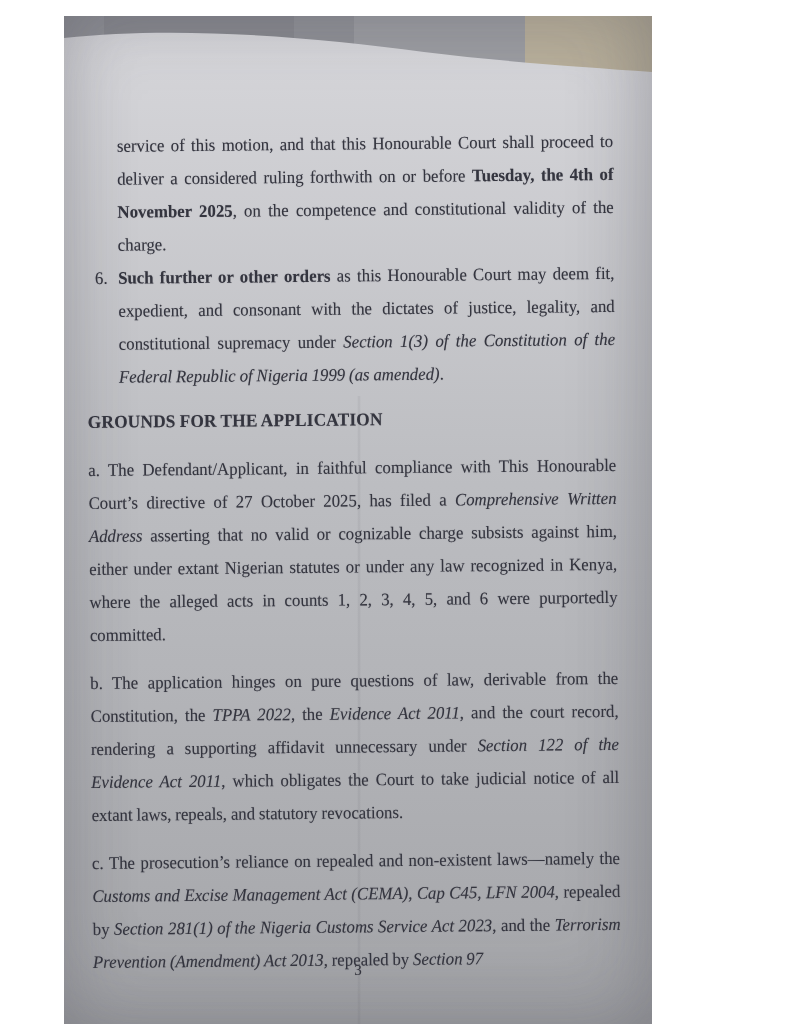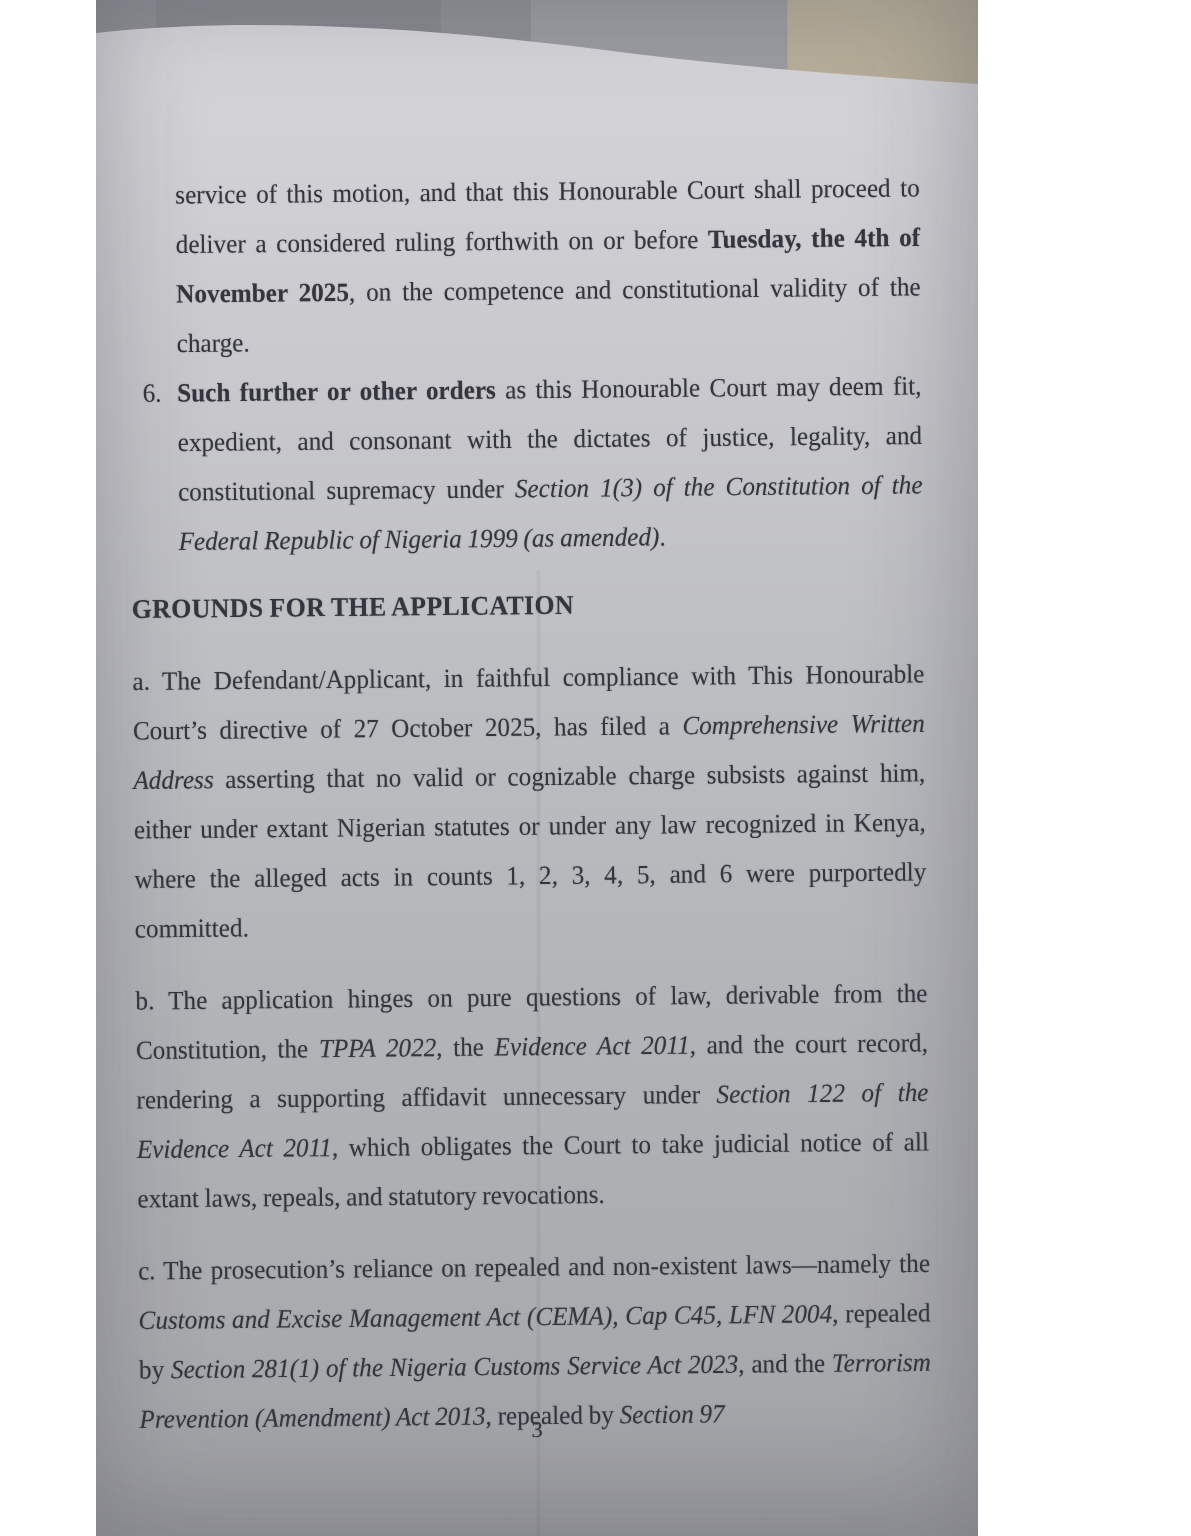--- a/index.html
+++ b/index.html
@@ -3,21 +3,21 @@
 <meta charset="utf-8">
 <style>
   html,body{margin:0;padding:0;}
   body{
     width:794px;height:1024px;
     background:#ffffff;
     position:relative;
     overflow:hidden;
     font-family:"Liberation Serif","DejaVu Serif",serif;
   }
-  .stage{position:absolute;inset:0;}
+  .stage{position:absolute;inset:0;margin-top:16px;}
   .photo{
     position:absolute;left:64px;top:0;width:588px;height:1024px;
     overflow:hidden;
   }
   .backdrop-svg{position:absolute;left:0;top:0;width:588px;height:1024px;display:block;}
   .crease{
     position:absolute;left:293px;top:380px;width:4px;height:644px;
     background:linear-gradient(90deg,rgba(60,60,70,0) 0%,rgba(60,60,70,.09) 50%,rgba(60,60,70,0) 100%);
   }
   .vignette{

